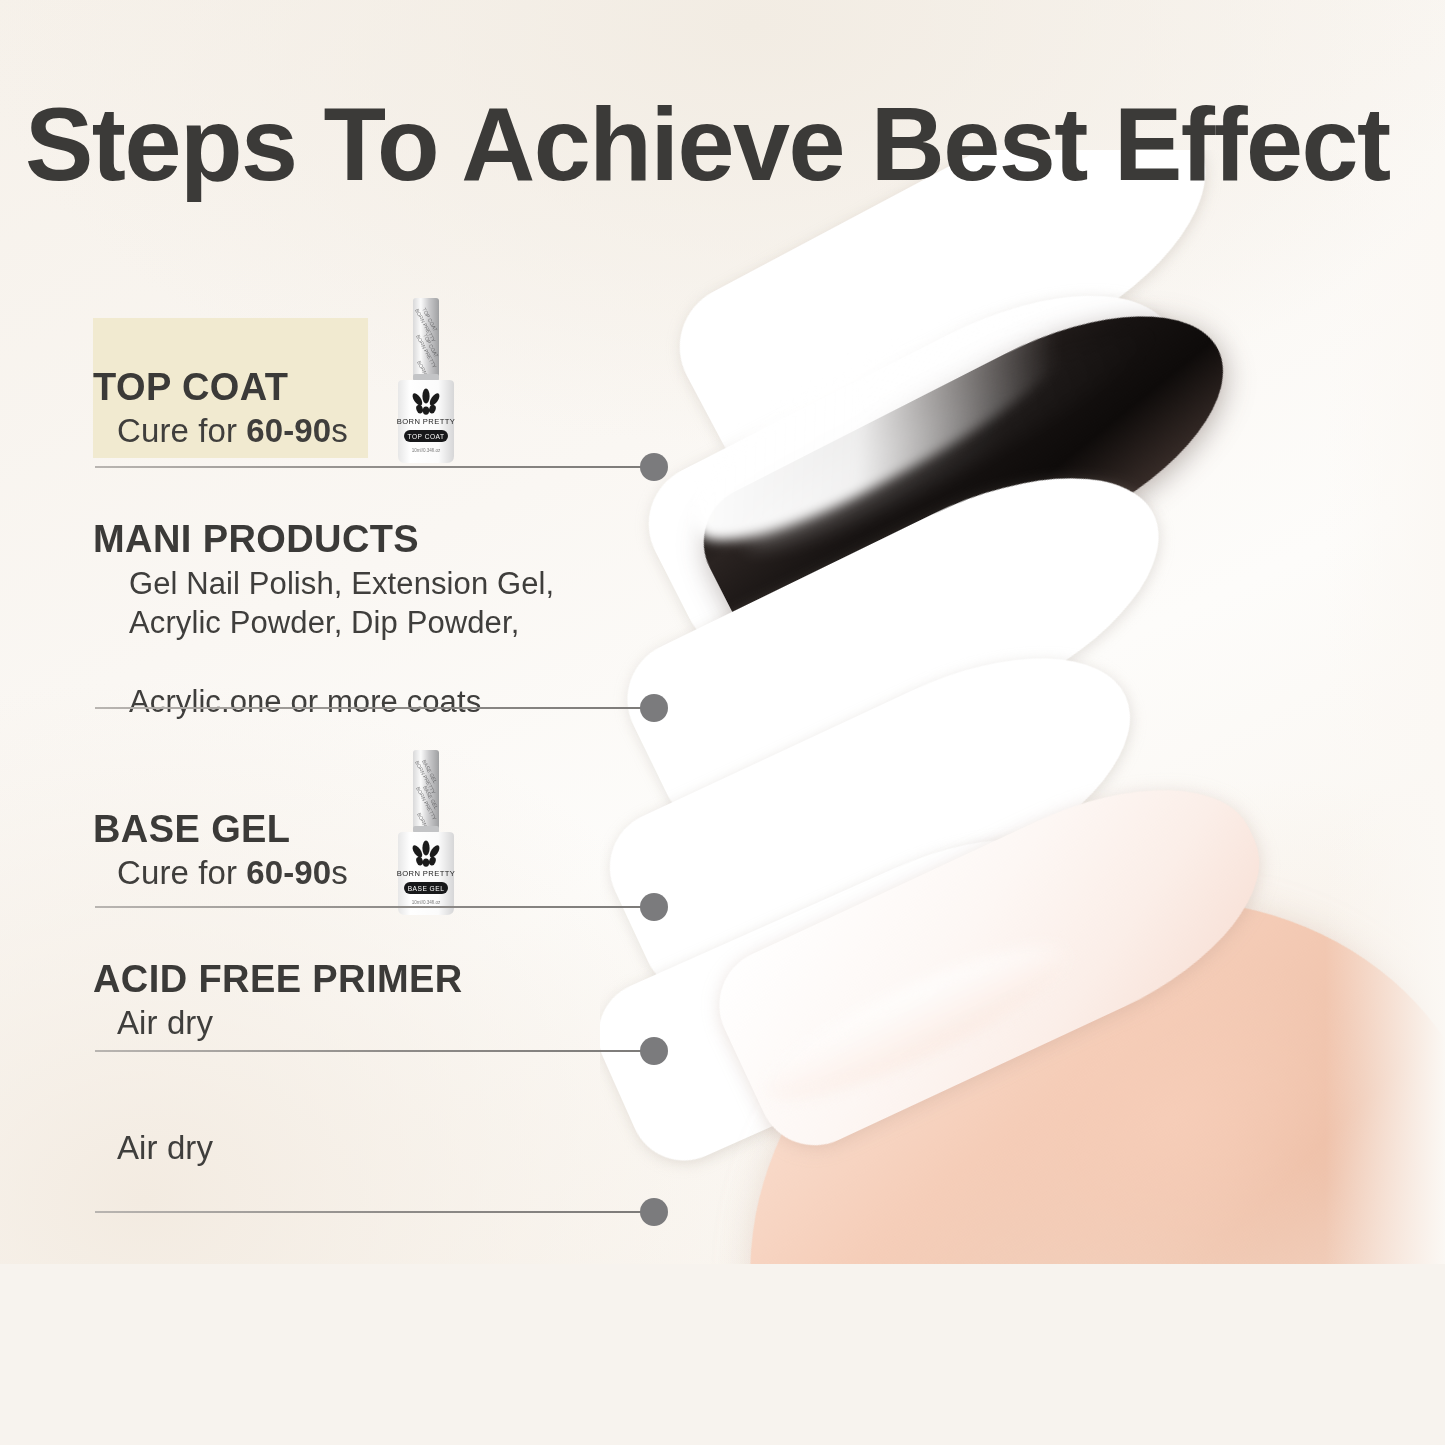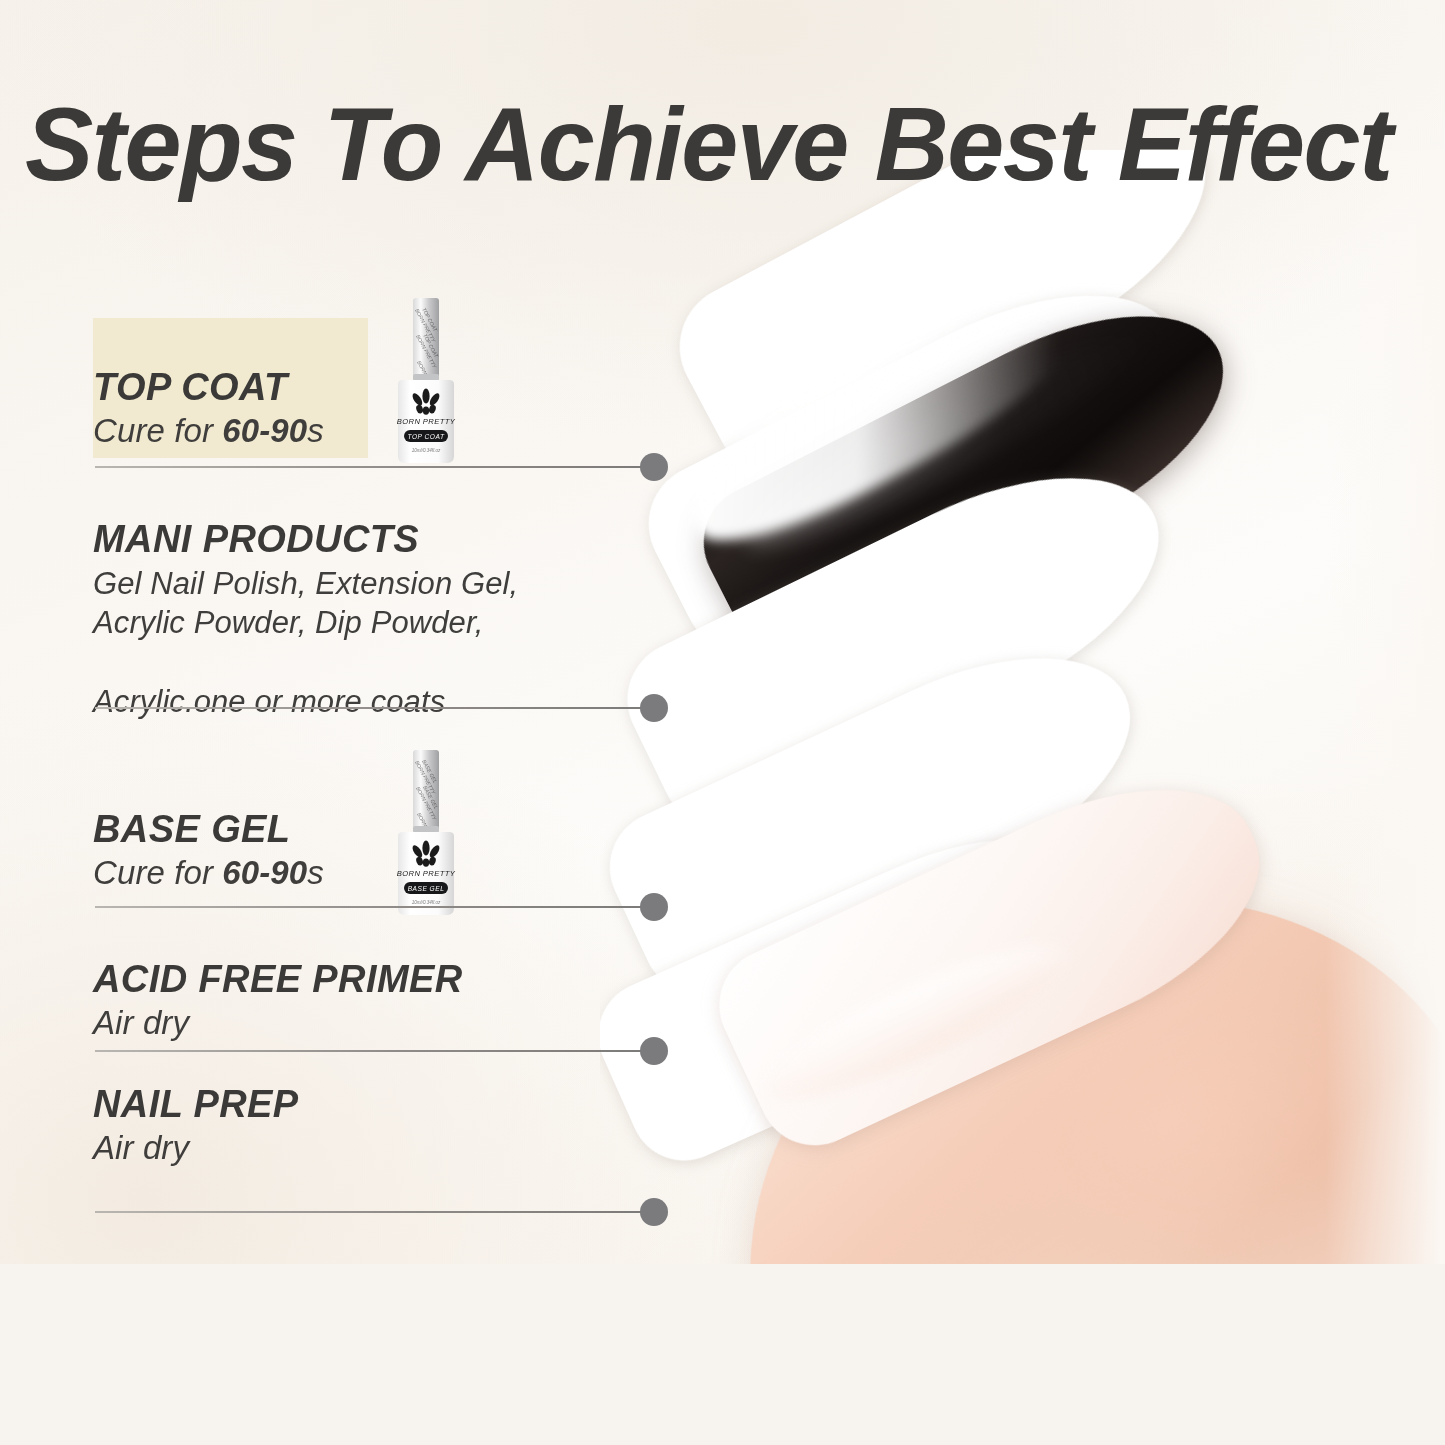--- a/index.html
+++ b/index.html
@@ -8,21 +8,20 @@
     font-family:"Liberation Sans","DejaVu Sans",sans-serif;
     background:#f7f3ee;
   }
   #stage{
     position:relative;width:1445px;height:1264px;overflow:hidden;
     background:
       radial-gradient(ellipse 900px 700px at 88% 96%, #f6ece2 0%, rgba(246,236,226,0) 62%),
       radial-gradient(ellipse 1000px 800px at 10% 95%, #f3ebe1 0%, rgba(243,235,225,0) 65%),
       radial-gradient(ellipse 1100px 600px at 52% 2%, #f2ece3 0%, rgba(242,236,227,0) 70%),
       linear-gradient(155deg,#f6f1ea 0%,#faf7f3 38%,#fdfcfa 60%,#f7f1e9 100%);
-    font-style: italic;
   }
 
   
   #photo{position:absolute;left:600px;top:150px;width:845px;height:1295px;overflow:hidden;}
 
   .nail{
     position:absolute;
     background:#ffffff;
     filter:drop-shadow(0 3px 7px rgba(170,160,150,.30));
   }
@@ -113,24 +112,24 @@
   .hl{ 
     position:absolute;left:93px;top:318px;width:275px;height:140px;
     background:#f1ead0;
   }
   .step h3{
     margin:0;font-size:38px;line-height:1.04;font-weight:700;
     color:#3b3a38;letter-spacing:.4px;
   }
   .step p{
     margin:4px 0 0 0;font-size:33px;line-height:1.16;font-weight:400;
-    color:#3f3e3c;letter-spacing:.1px;
+    color:#3f3e3c;letter-spacing:.1px;padding-left:24px;
   }
   .step p b{font-weight:700;}
-  .step p.small{font-size:31px;line-height:1.27;}
+  .step p.small{font-size:31px;line-height:1.27;margin-left:12px;}
 
   
   .conn{position:absolute;left:95px;width:555px;height:28px;}
   .conn .rule{
     position:absolute;left:0;top:13px;width:551px;height:2px;
     background:linear-gradient(90deg,#b9b5b1 0%,#8e8b88 55%,#7d7b79 100%);
   }
   .conn .dot{
     position:absolute;left:545px;top:0;width:28px;height:28px;border-radius:50%;
     background:#7b7b7d;
@@ -283,21 +282,21 @@
     <h3>ACID FREE PRIMER</h3>
     <p>Air dry</p>
   </div>
 
   <div class="conn" style="top:1037px;">
     <div class="rule"></div>
     <div class="dot"></div>
   </div>
 
   <div class="step" style="top:1085px;">
-    <h3><span>NAIL PREP</span><br></h3>
+    <h3><br></h3>
     <p>Air dry</p>
   </div>
 
   <div class="conn" style="top:1198px;">
     <div class="rule"></div>
     <div class="dot"></div>
   </div>
 
 </div>
 

